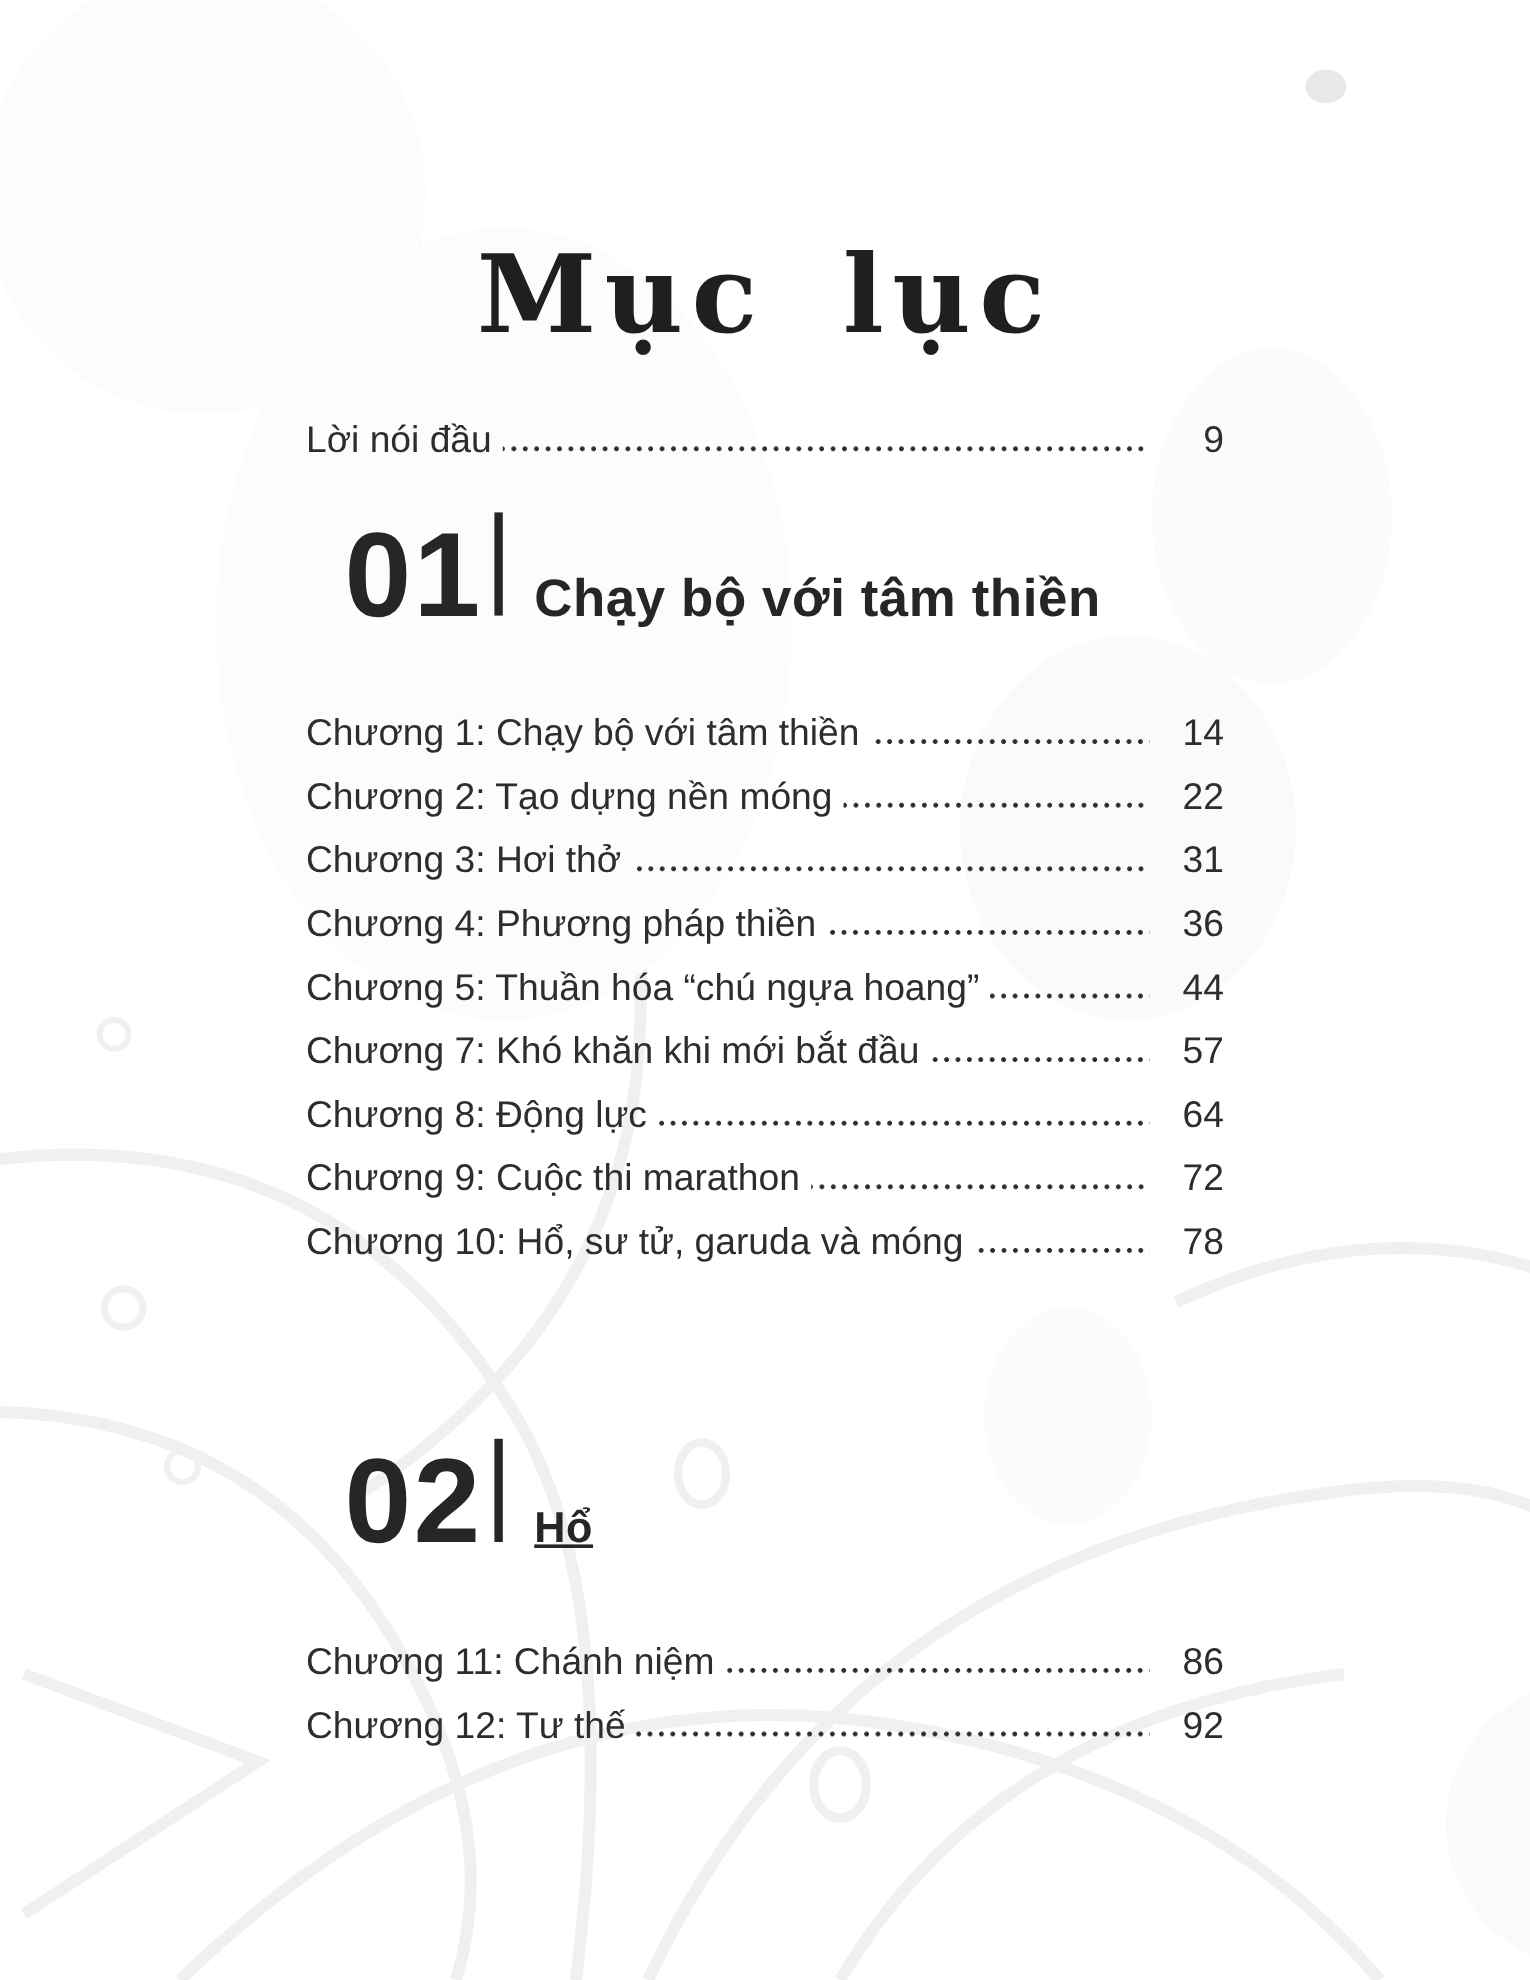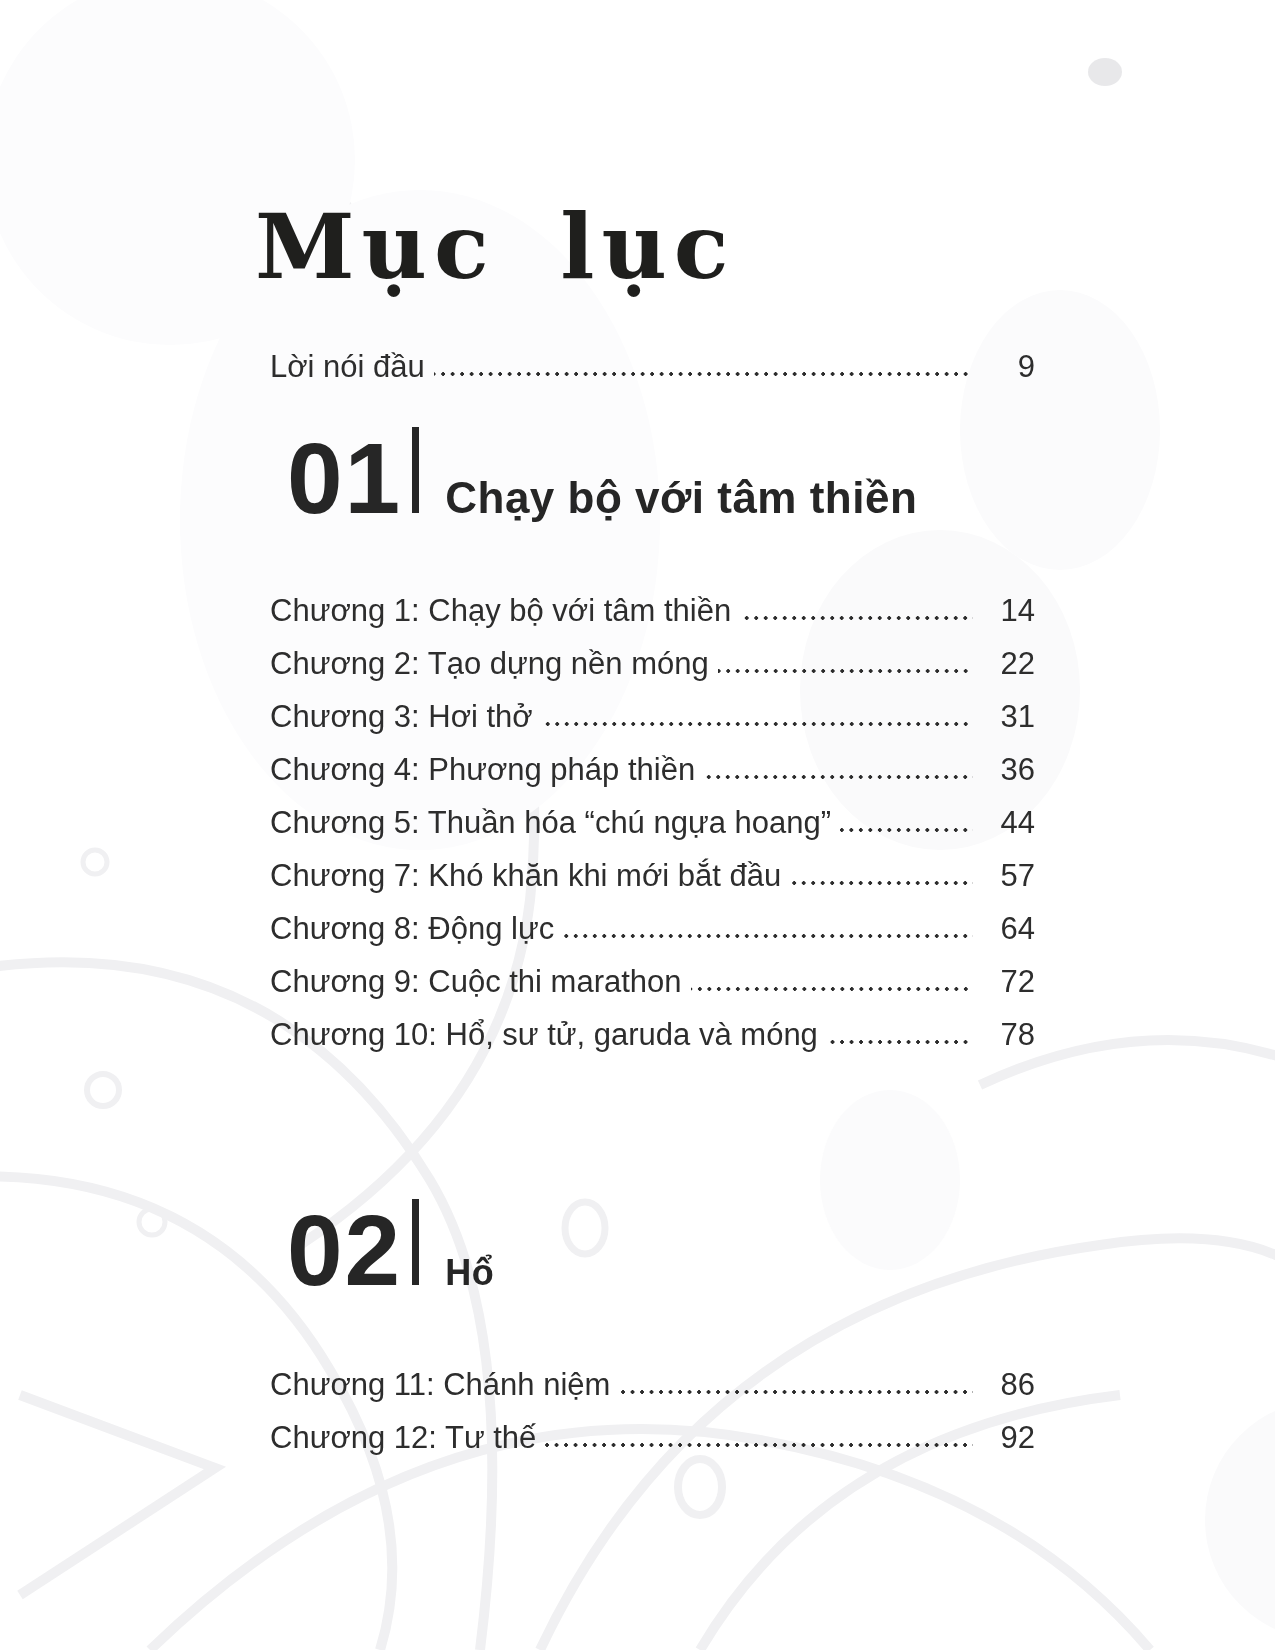--- a/index.html
+++ b/index.html
@@ -8,30 +8,30 @@
     width:1275px;height:1650px;
     background:#ffffff;
     overflow:hidden;
     font-family:"Liberation Sans","DejaVu Sans",sans-serif;
     color:#2d2d2d;
     margin:0 auto;
   }
   .bg{position:absolute;inset:0;pointer-events:none;}
   .page-title{
     position:absolute;top:141px;left:255px;width:765px;
-    text-align:left;
+    text-align:center;
     font-family:"DejaVu Serif","Liberation Serif",serif;
     font-weight:700;
     font-size:90px;
     line-height:1;
     letter-spacing:7px;
     word-spacing:26px;
     color:#1f1f1d;
   }
-  .toc-block{position:absolute;left:270px;width:765px;}
+  .toc-block{position:absolute;left:255px;width:765px;}
   .preface-block{top:340px;}
   .list-1{top:584px;}
   .list-2{top:1358px;}
   .row{
     display:flex;align-items:center;
     height:53px;
     font-size:31px;
     color:#2d2d2d;
     white-space:nowrap;
   }
@@ -57,21 +57,21 @@
     font-size:100px;font-weight:700;line-height:1;
     letter-spacing:2px;color:#262626;
   }
   .sec-bar{
     display:inline-block;width:7px;height:86px;
     background:#262626;
     vertical-align:-16px;
     margin:0 26px 0 10px;
   }
   .sec-title{font-size:44px;font-weight:700;color:#262626;letter-spacing:0.5px;}
-  .sec-title.small{font-size:36px;}
+  .sec-title.small{font-size:36px;text-decoration:underline;}
 </style>
 </head>
 <body>
 
 <div class="page">
 
   <svg class="bg" width="1275" height="1650" viewBox="0 0 1275 1650" aria-hidden="true">
     <g fill="none" stroke="#f0f0f2" stroke-width="10">
       <path d="M 235 30 Q 570 510 530 900 Q 505 1110 300 1245"></path>
       <path d="M -80 980 Q 260 900 430 1180 Q 520 1330 480 1650"></path>

